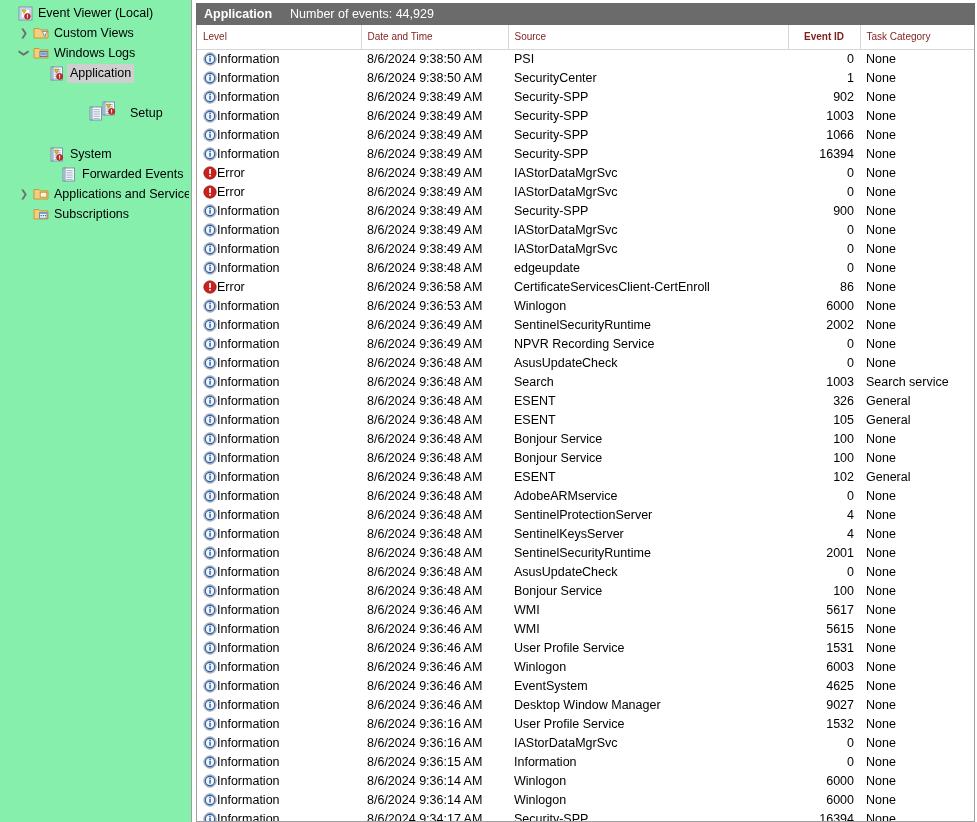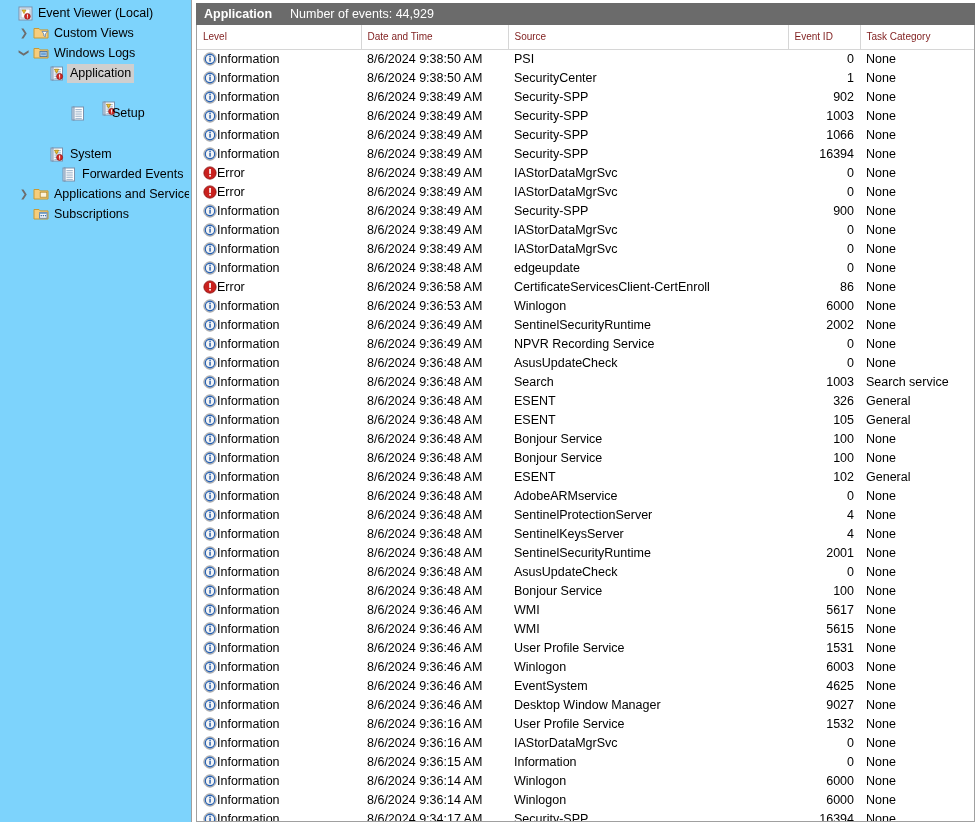--- a/index.html
+++ b/index.html
@@ -18,21 +18,21 @@
     width: 977px;
     height: 822px;
     display: flex;
     background: #ffffff;
   }
 
   
   #sidebar {
     width: 192px;
     height: 822px;
-    background: #7dd3fc;
+    background: #86efac;
     border-right: 1px solid #9e9e9e;
     padding-top: 3px;
     overflow: hidden;
     flex: 0 0 192px;
   }
   .tree-node {
     display: flex;
     align-items: center;
     height: 20px;
     white-space: nowrap;
@@ -114,21 +114,21 @@
     font-weight: normal;
     text-align: left;
     background: #ffffff;
     border-right: 1px solid #d6d6d6;
     border-bottom: 1px solid #d6d6d6;
     padding: 0 6px;
     font-size: 10px;
     color: #7f1d1d;
     vertical-align: middle;
   }
-  table.events th.num { text-align: left; }
+  table.events th.num { text-align: center; font-weight: bold; }
   table.events th:last-child { border-right: none; }
 
   table.events td {
     height: 19px;
     padding: 0 6px;
     vertical-align: middle;
     white-space: nowrap;
     overflow: hidden;
     font-size: 12.5px;
     line-height: 19px;
@@ -222,21 +222,21 @@
             <rect x="4.4" y="10.2" width="6.4" height="0.9" fill="#9db4cb"></rect>
             <rect x="4.4" y="12" width="6.4" height="0.9" fill="#9db4cb"></rect>
             <path d="M4.5 3.2 L8.6 3.2 L6.55 7.2 Z" fill="#f2c230" stroke="#a4800f" stroke-width="0.7"></path>
             <circle cx="9.6" cy="10.4" r="3" fill="#d02a26" stroke="#8f1412" stroke-width="0.7"></circle>
             <rect x="9.1" y="8.4" width="1" height="2.5" fill="#fff"></rect>
             <rect x="9.1" y="11.4" width="1" height="1" fill="#fff"></rect>
           </svg>
         </span>
         <span class="lbl">Security</span>
       </div>
-      <div class="tree-node" style="padding-left: 32px; gap: 21px;">
+      <div class="tree-node" style="padding-left: 50px; gap: 21px;">
         <span class="twisty none"></span>
         <span class="ico">
           <svg width="14" height="15" viewBox="0 0 14 15" xmlns="http://www.w3.org/2000/svg">
             <rect x="2.5" y="1" width="10" height="13" fill="#ffffff" stroke="#7b92ad" stroke-width="1"></rect>
             <rect x="1" y="1" width="2" height="13" fill="#cfe0ef" stroke="#7b92ad" stroke-width="1"></rect>
             <rect x="4.4" y="3" width="6.4" height="0.9" fill="#9db4cb"></rect>
             <rect x="4.4" y="4.8" width="6.4" height="0.9" fill="#9db4cb"></rect>
             <rect x="4.4" y="6.6" width="6.4" height="0.9" fill="#9db4cb"></rect>
             <rect x="4.4" y="8.4" width="6.4" height="0.9" fill="#9db4cb"></rect>
             <rect x="4.4" y="10.2" width="6.4" height="0.9" fill="#9db4cb"></rect>

